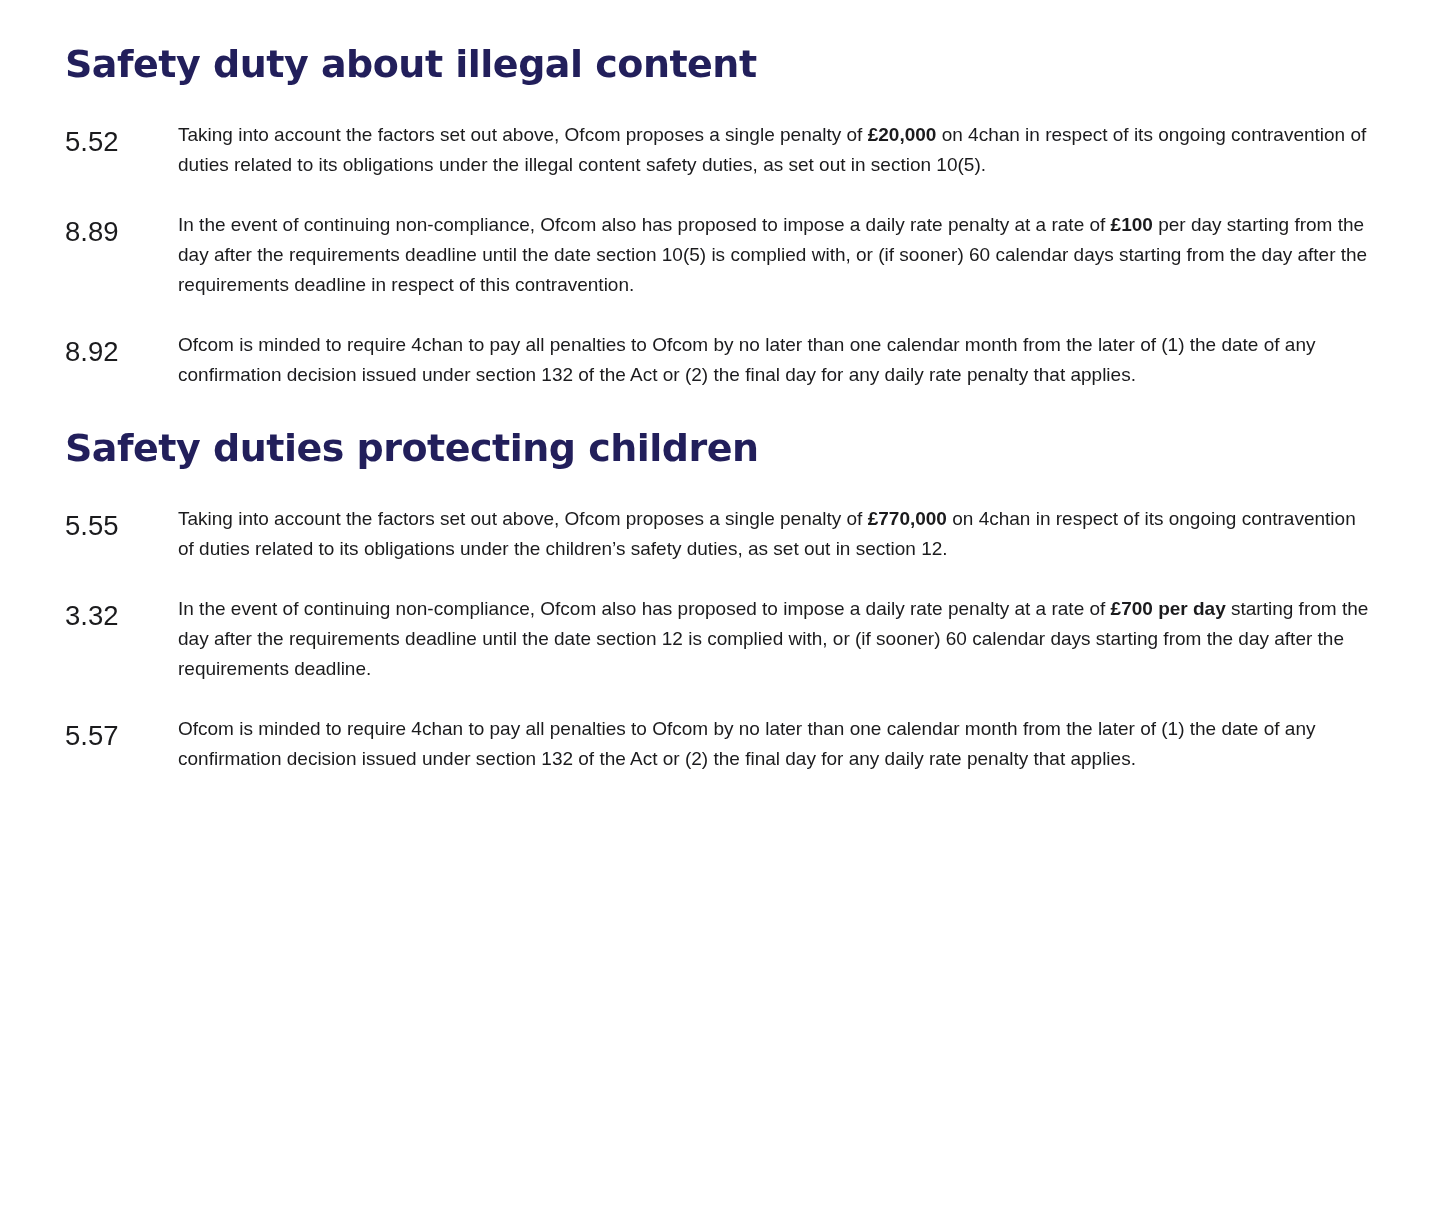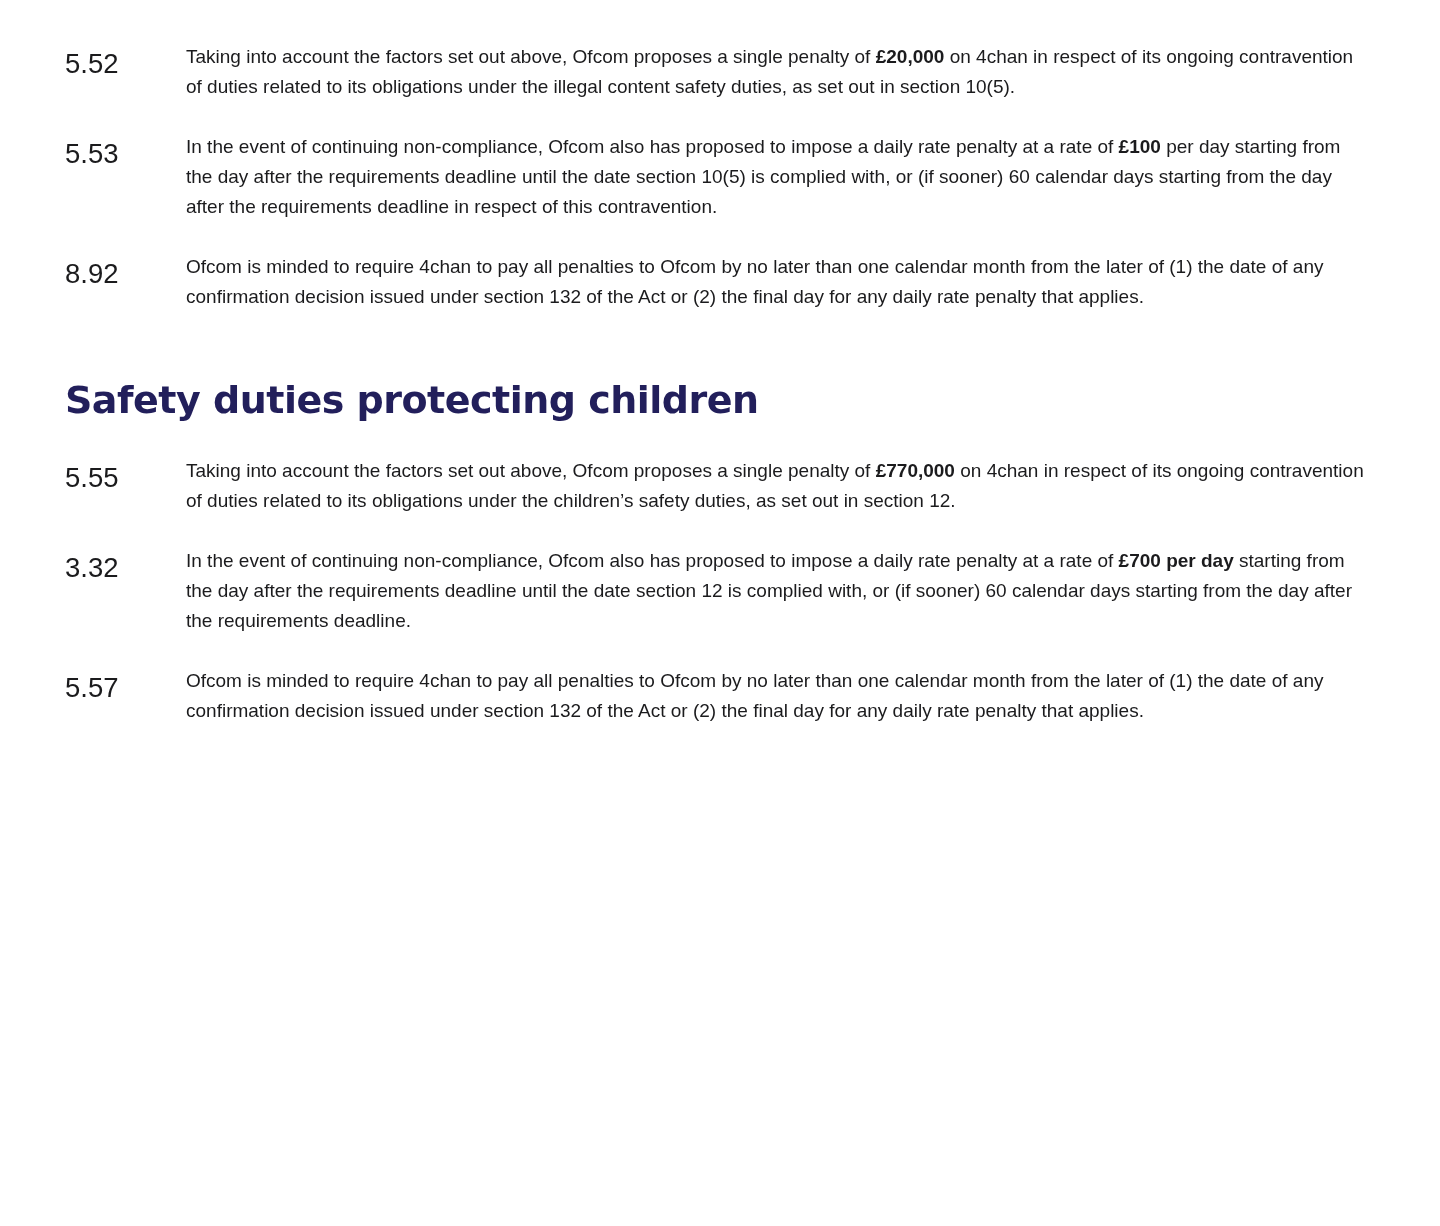--- a/index.html
+++ b/index.html
@@ -24,26 +24,25 @@
   }
   .section-heading {
     font-family: "DejaVu Sans", sans-serif;
     font-weight: 700;
     font-size: 38px;
     letter-spacing: -0.5px;
     color: var(--heading-color);
     margin-bottom: 34px;
   }
   .section + .section { margin-top: 14px; }
-  .section-heading.second { margin-top: 66px; }
+  .section-heading.second { margin-top: 36px; }
   .para {
     display: flex;
     align-items: flex-start;
     margin-bottom: 30px;
-    gap: 8px;
   }
   .para-num {
     flex: 0 0 113px;
     font-size: 27.5px;
     line-height: 1.58;
     color: var(--body-color);
   }
   .para-text {
     flex: 1;
     max-width: 1192px;
@@ -53,28 +52,29 @@
     text-align: left;
   }
   .para-text strong { font-weight: 700; }
 </style>
 </head>
 <body>
 
 <div class="page">
 
   <div class="section">
+    <h1 class="section-heading">Safety duty about illegal content</h1>
 
     <div class="para">
       <span class="para-num">5.52</span>
       <p class="para-text"><span>Taking into account the factors set out above, Ofcom proposes a single penalty of </span><strong>£20,000</strong><span> on 4chan in respect of its ongoing contravention of duties related to its obligations under the illegal content safety duties, as set out in section 10(5).</span></p>
     </div>
 
     <div class="para">
-      <span class="para-num">5.53</span>
+      <span class="para-num">8.89</span>
       <p class="para-text"><span>In the event of continuing non-compliance, Ofcom also has proposed to impose a daily rate penalty at a rate of </span><strong>£100</strong><span> per day starting from the day after the requirements deadline until the date section 10(5) is complied with, or (if sooner) 60 calendar days starting from the day after the requirements deadline in respect of this contravention.</span></p>
     </div>
 
     <div class="para">
       <span class="para-num">8.92</span>
       <p class="para-text"><span>Ofcom is minded to require 4chan to pay all penalties to Ofcom by no later than one calendar month from the later of (1) the date of any confirmation decision issued under section 132 of the Act or (2) the final day for any daily rate penalty that applies.</span></p>
     </div>
   </div>
 
   <div class="section">

